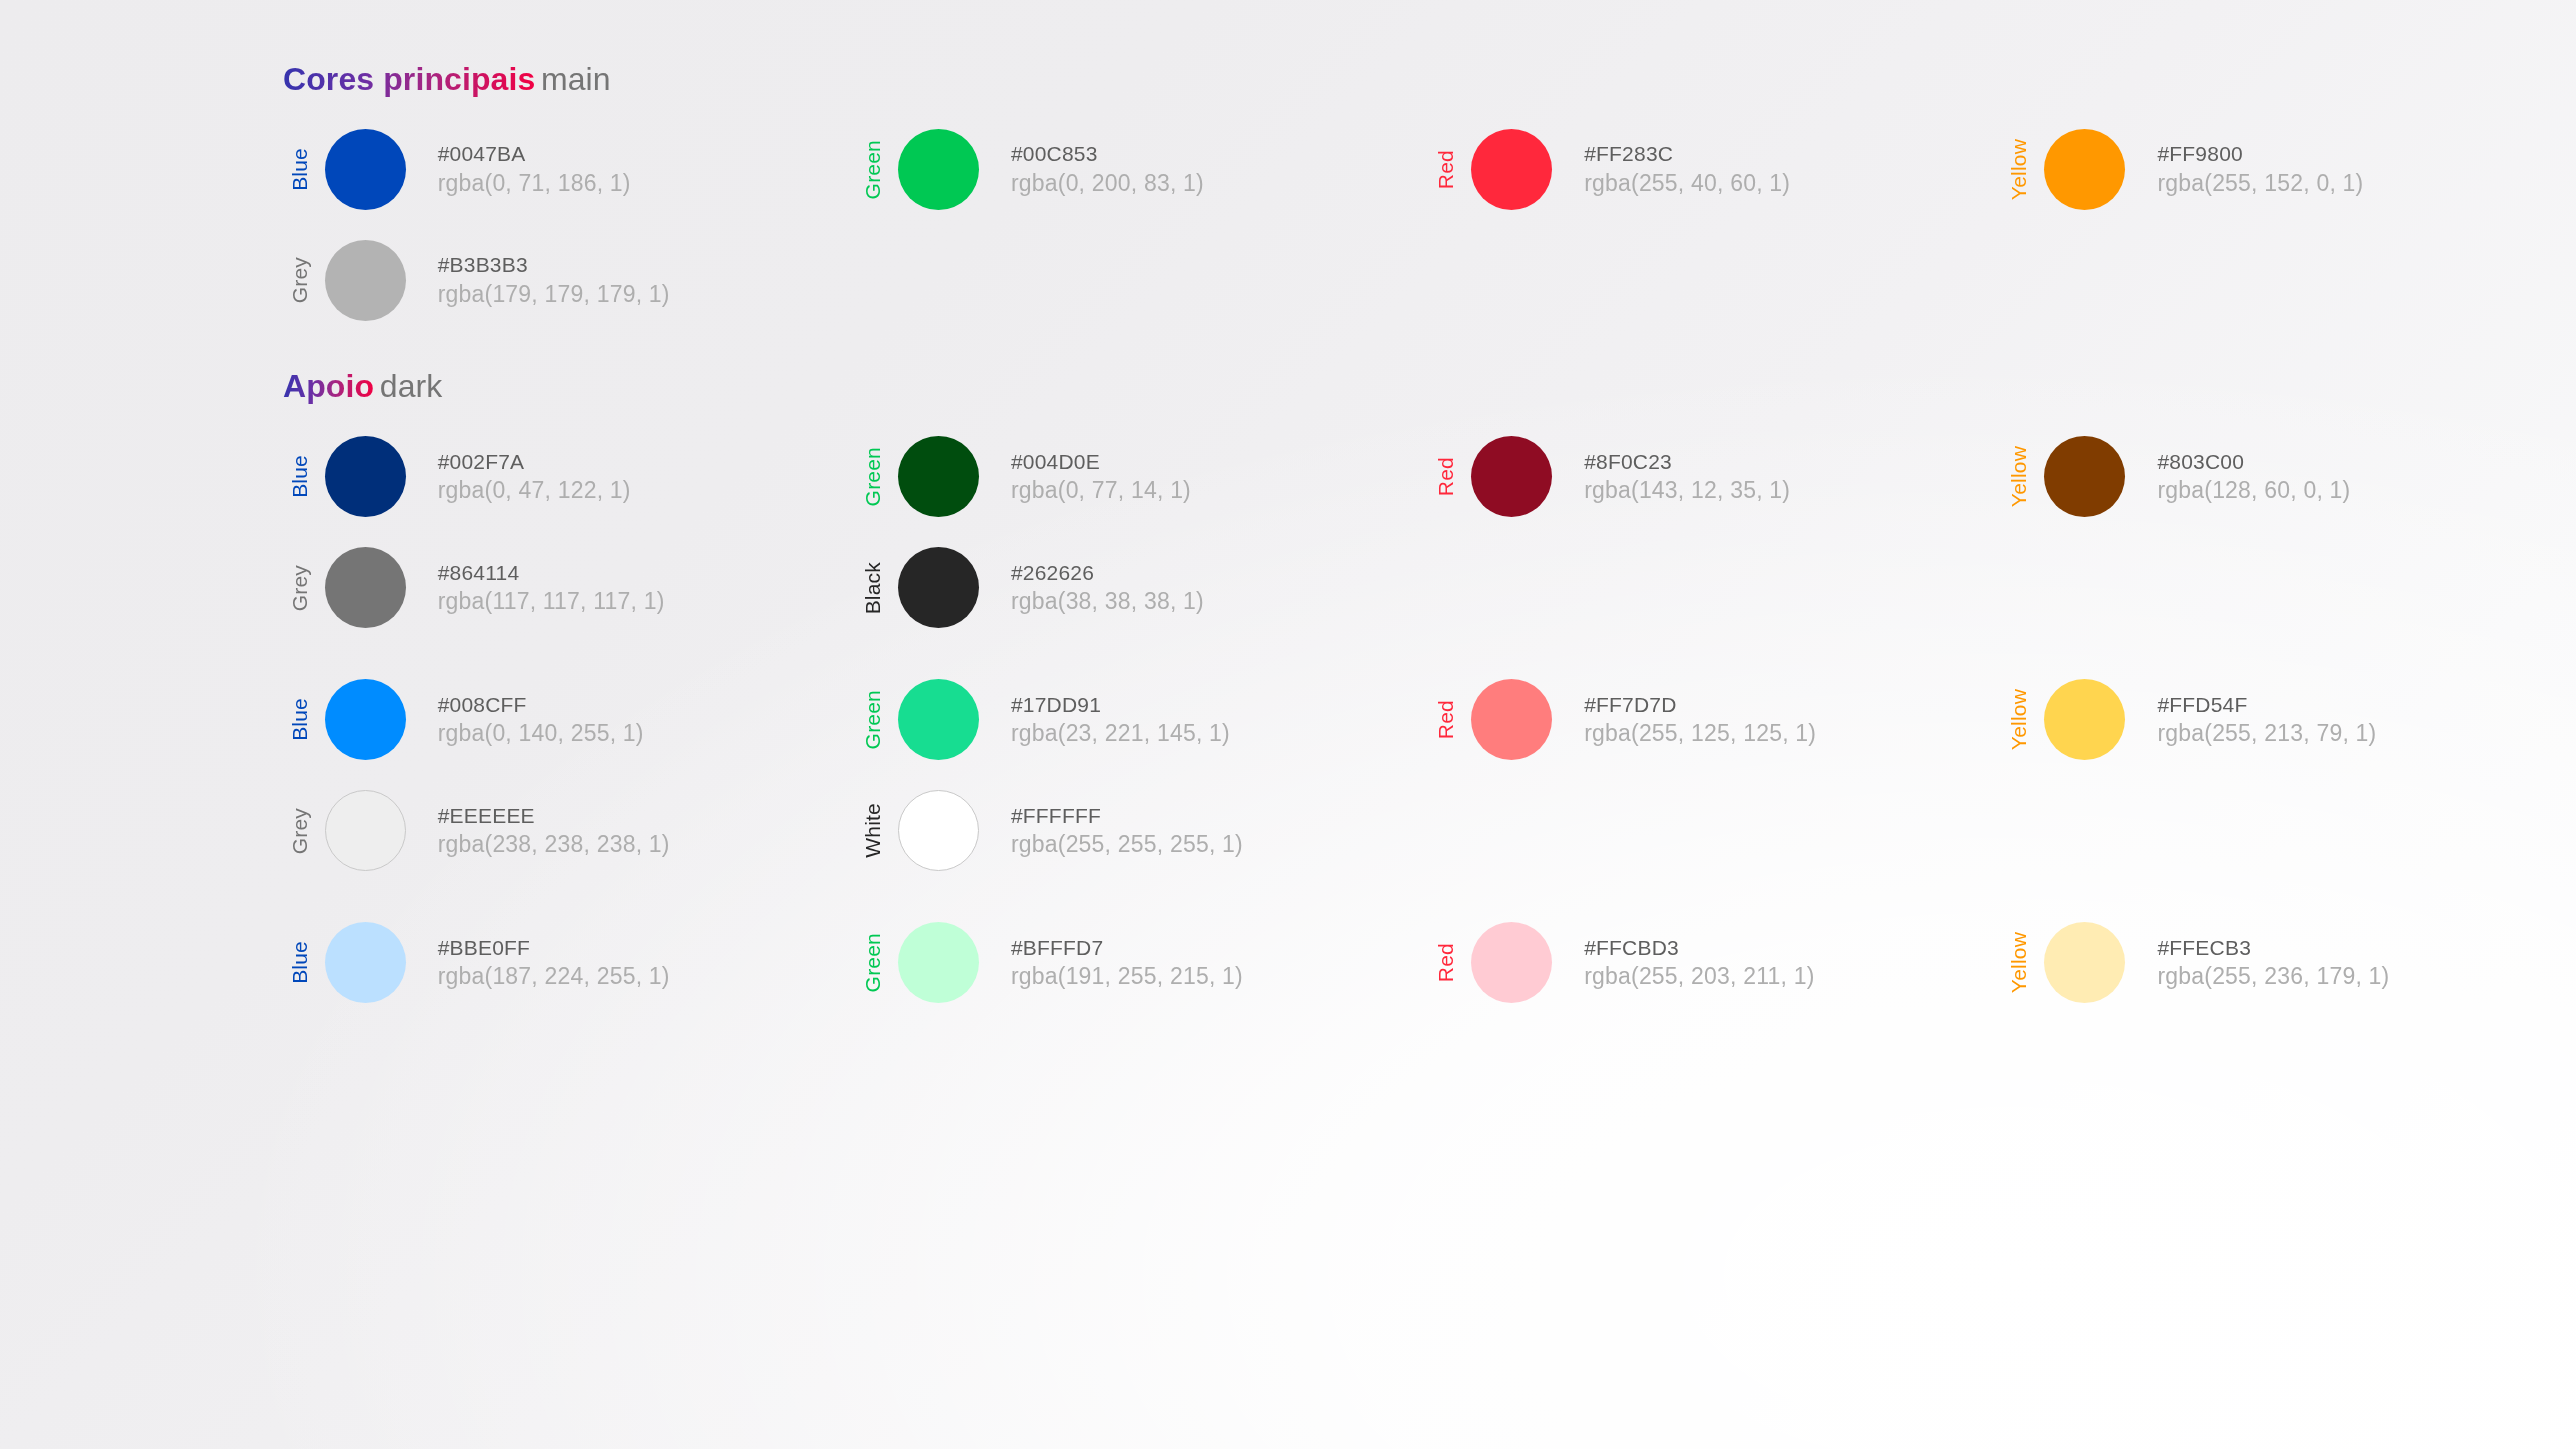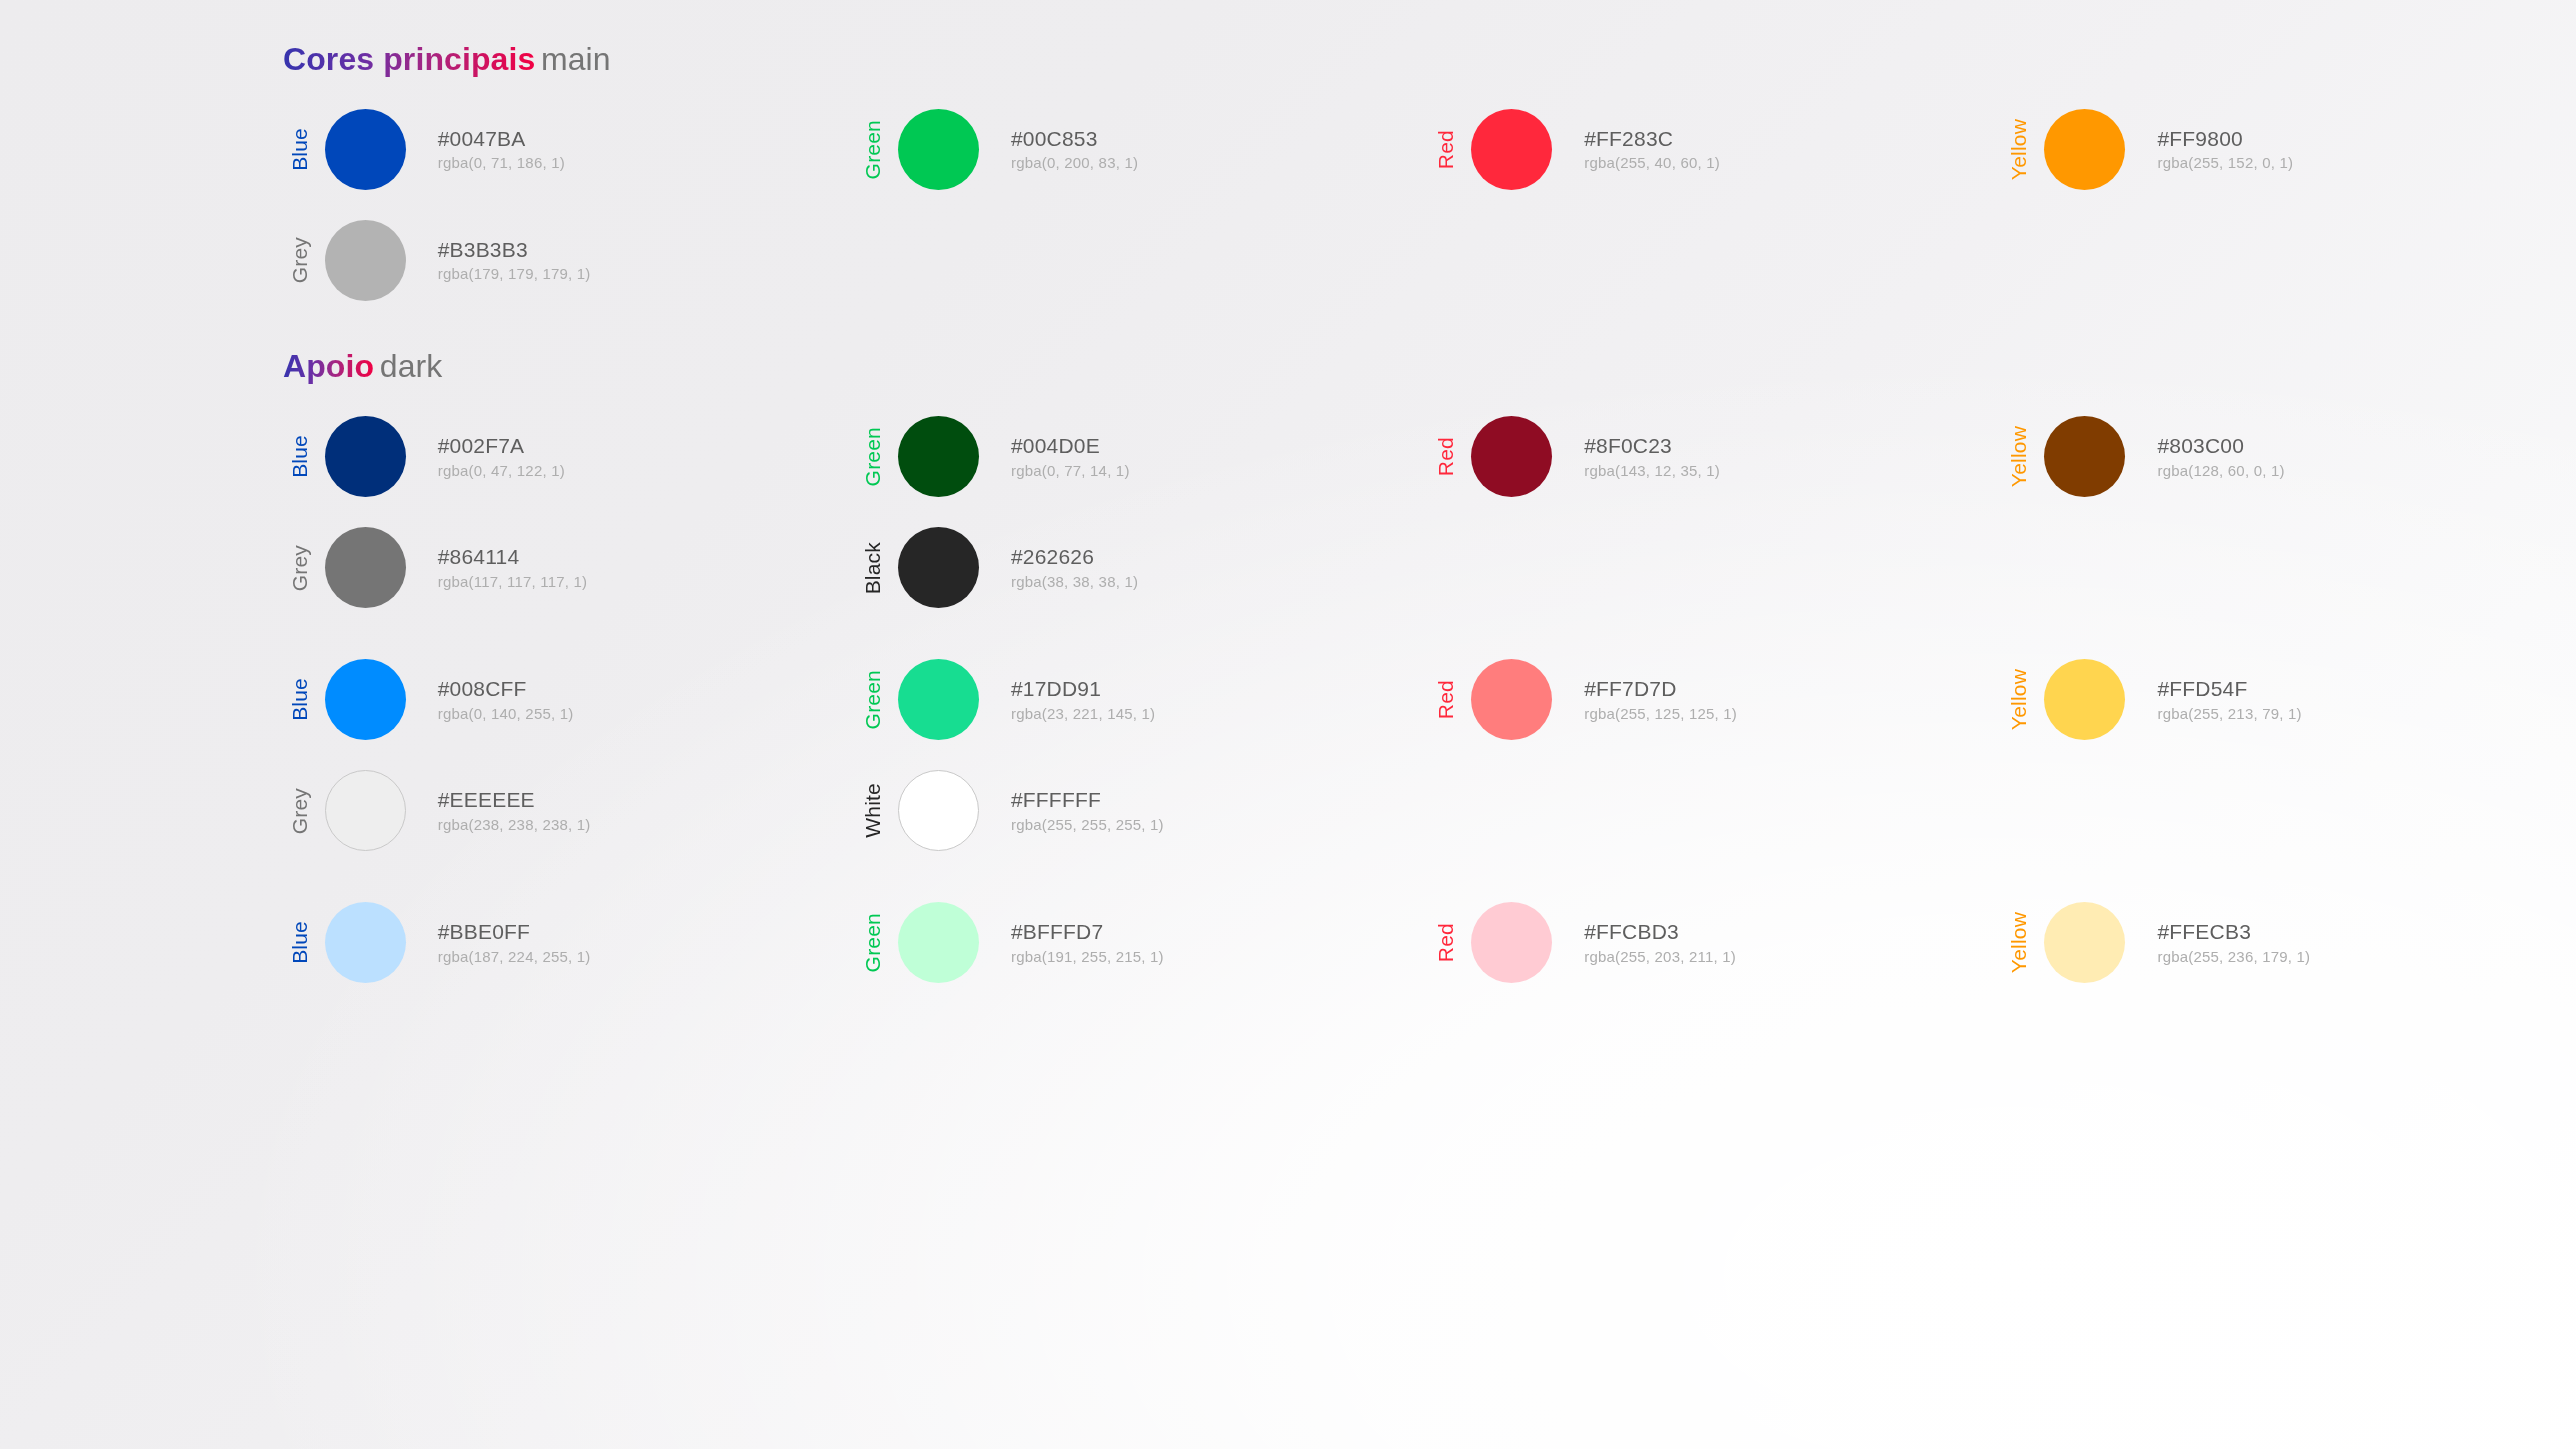--- a/index.html
+++ b/index.html
@@ -18,21 +18,21 @@
       linear-gradient(135deg, #edecee 0%, #eeedef 30%, #f2f1f3 55%, #f8f8f9 78%, #fdfdfe 100%);
     color: #555;
     position: relative;
   }
 
   .page {
     position: absolute;
     left: 0; top: 0;
     width: 2576px;
     height: 1247px;
-    padding: 40px 0 0 283px;
+    padding: 60px 0 0 283px;
   }
 
   
   .section { margin-bottom: 42px; }
   .section:last-child { margin-bottom: 0; }
 
   .section-header {
     font-size: 32px;
     letter-spacing: 0.1px;
     margin-bottom: 26px;
@@ -103,21 +103,21 @@
     gap: 5.6px;
   }
   .hex {
     font-size: 21px;
     font-weight: 400;
     color: #5e5e5e;
     letter-spacing: 0.2px;
     line-height: 1.1;
   }
   .rgba {
-    font-size: 15px;
+    font-size: 23px;
     font-weight: 400;
     color: #aeaeae;
     letter-spacing: 0.2px;
     line-height: 1.1;
   }
 </style>
 </head>
 <body>
 
 <div class="page">

